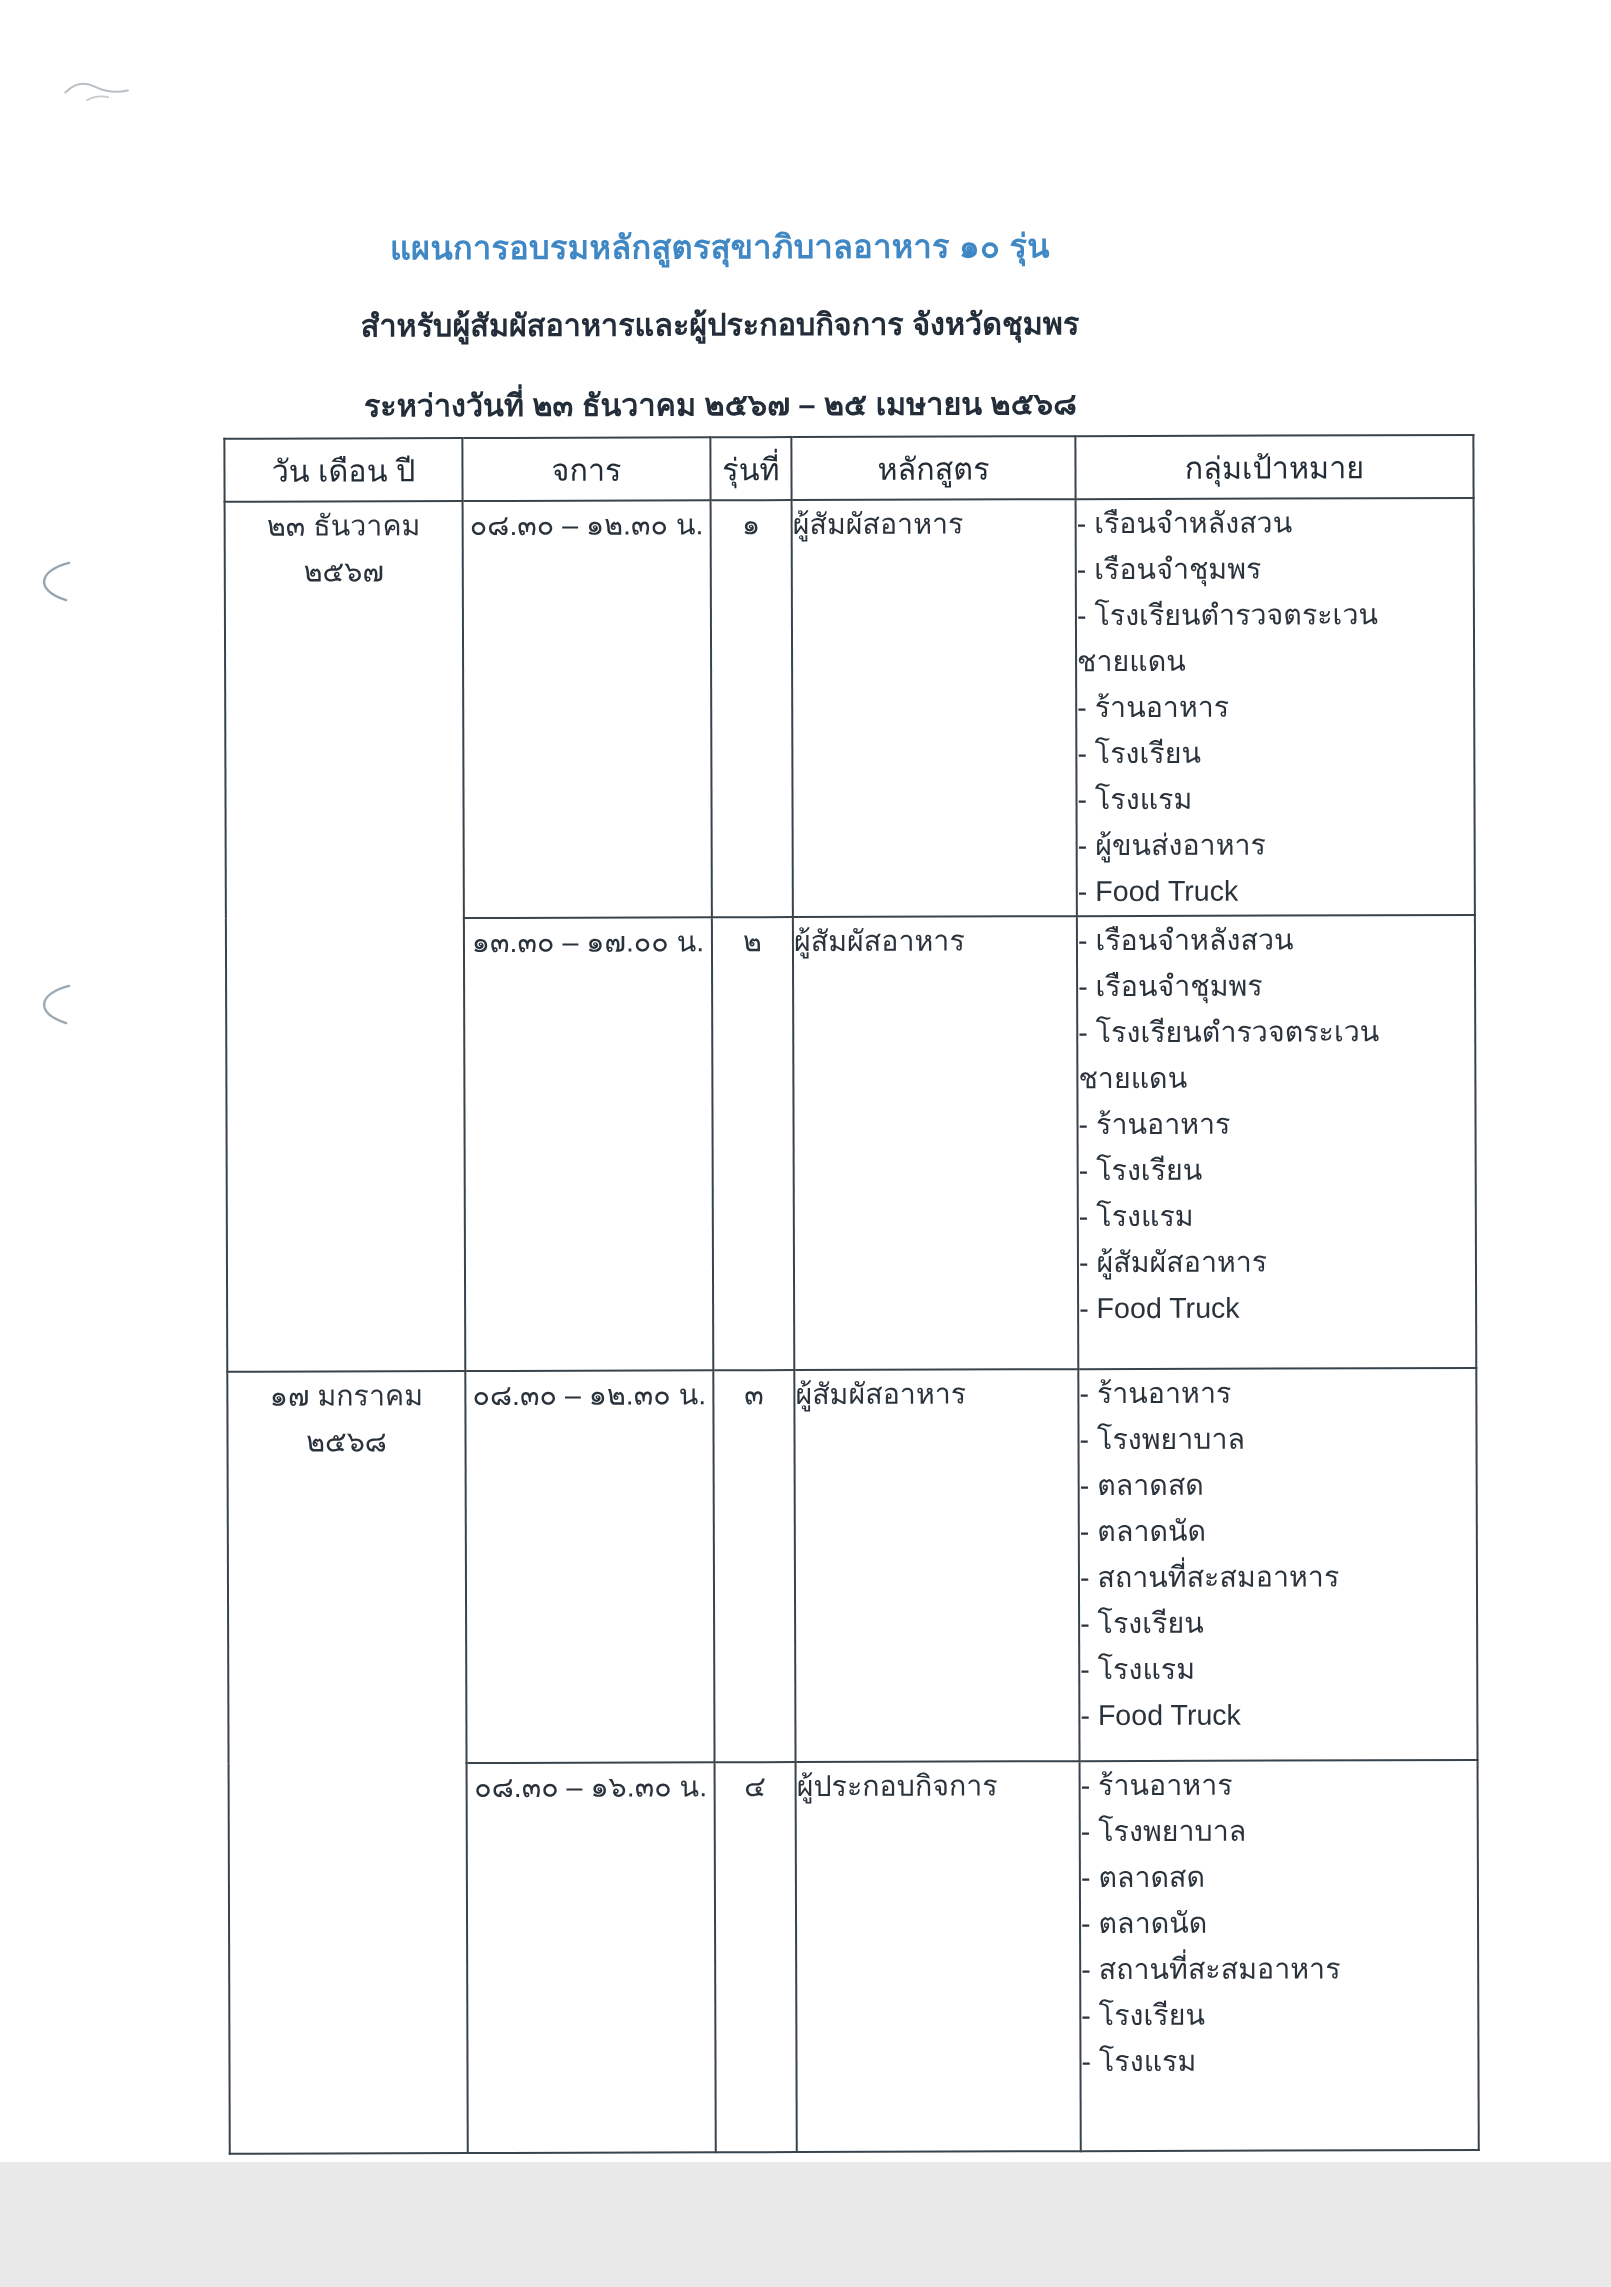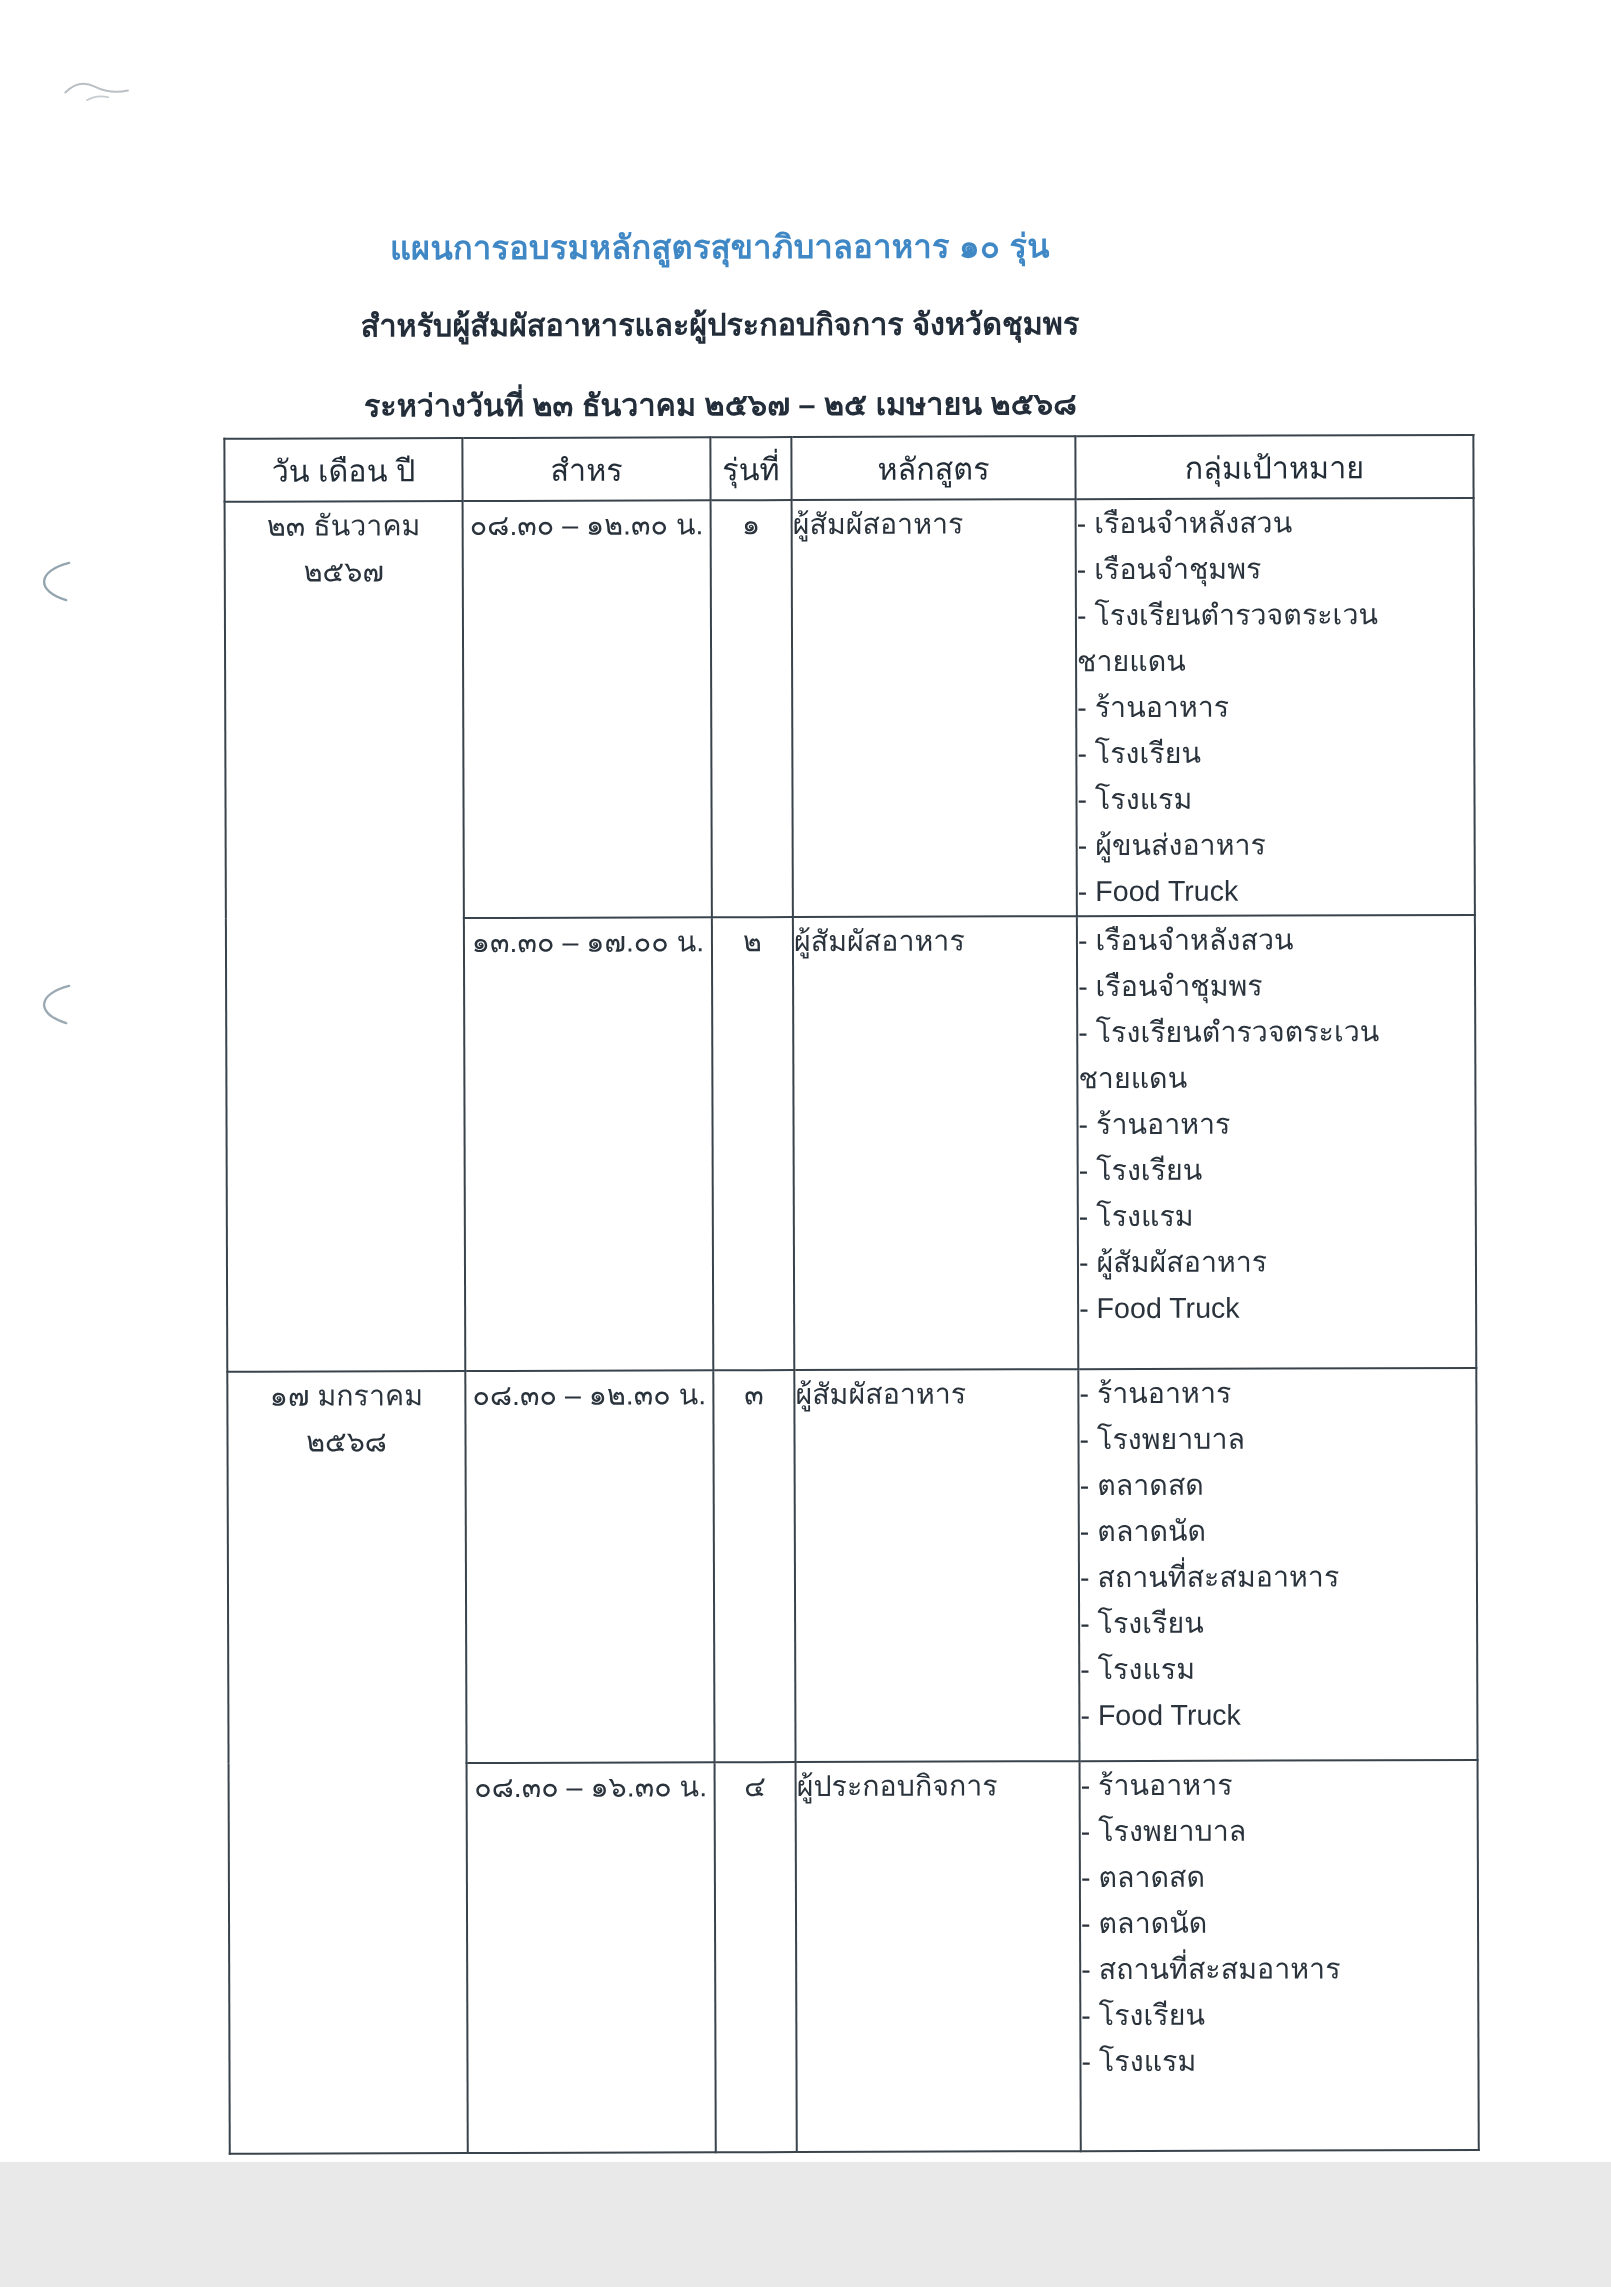--- a/index.html
+++ b/index.html
@@ -98,21 +98,21 @@
       <colgroup>
         <col style="width:238px">
           <col style="width:248px">
           <col style="width:81px">
         <col style="width:284px">
           <col style="width:398px">
       </colgroup>
       <thead>
         <tr>
           <th>วัน เดือน ปี</th>
-          <th>สำหร</th>
+          <th>จการ</th>
           <th>รุ่นที่</th>
           <th>หลักสูตร</th>
           <th>กลุ่มเป้าหมาย</th>
         </tr>
       </thead>
       <tbody>
         <tr class="h-row1">
           <td class="c-date" rowspan="2">๒๓ ธันวาคม ๒๕๖๗</td>
           <td class="c-time">๐๘.๓๐ – ๑๒.๓๐ น.</td>
           <td class="c-batch">๑</td>

